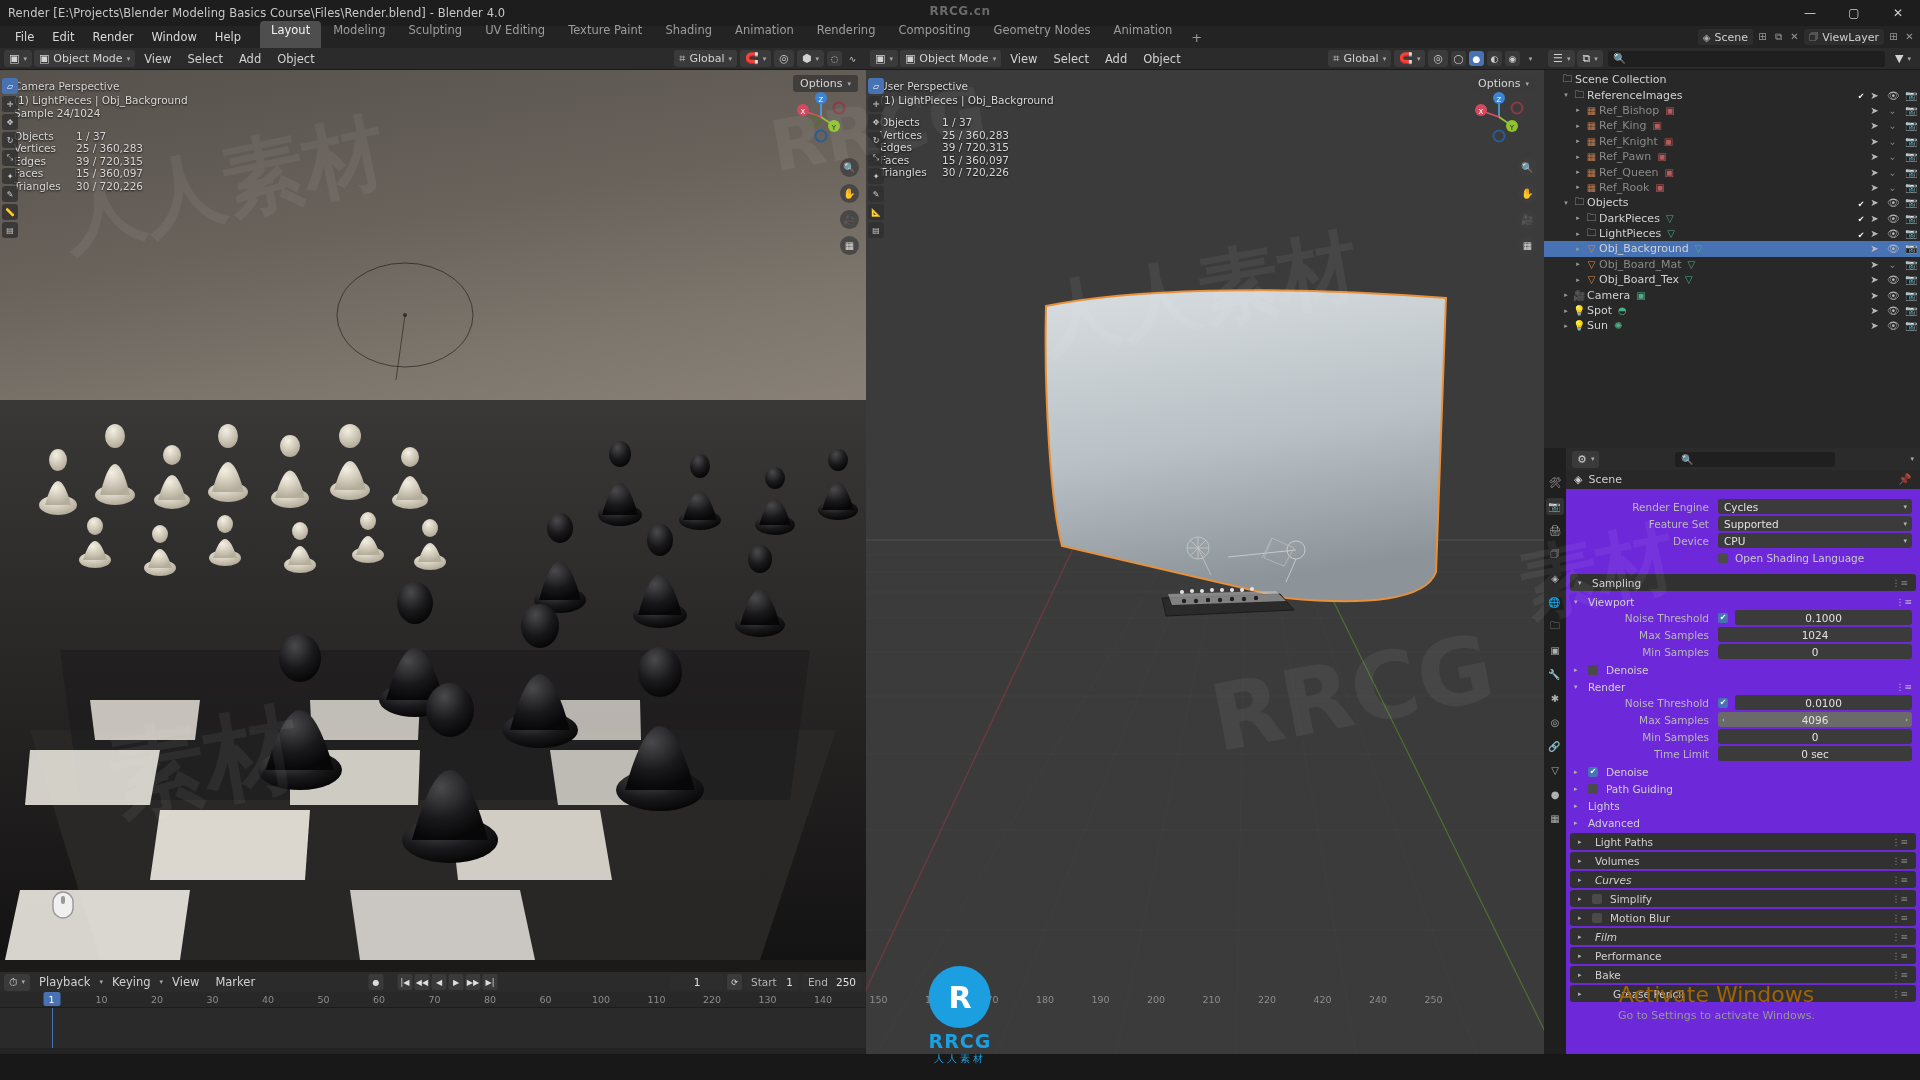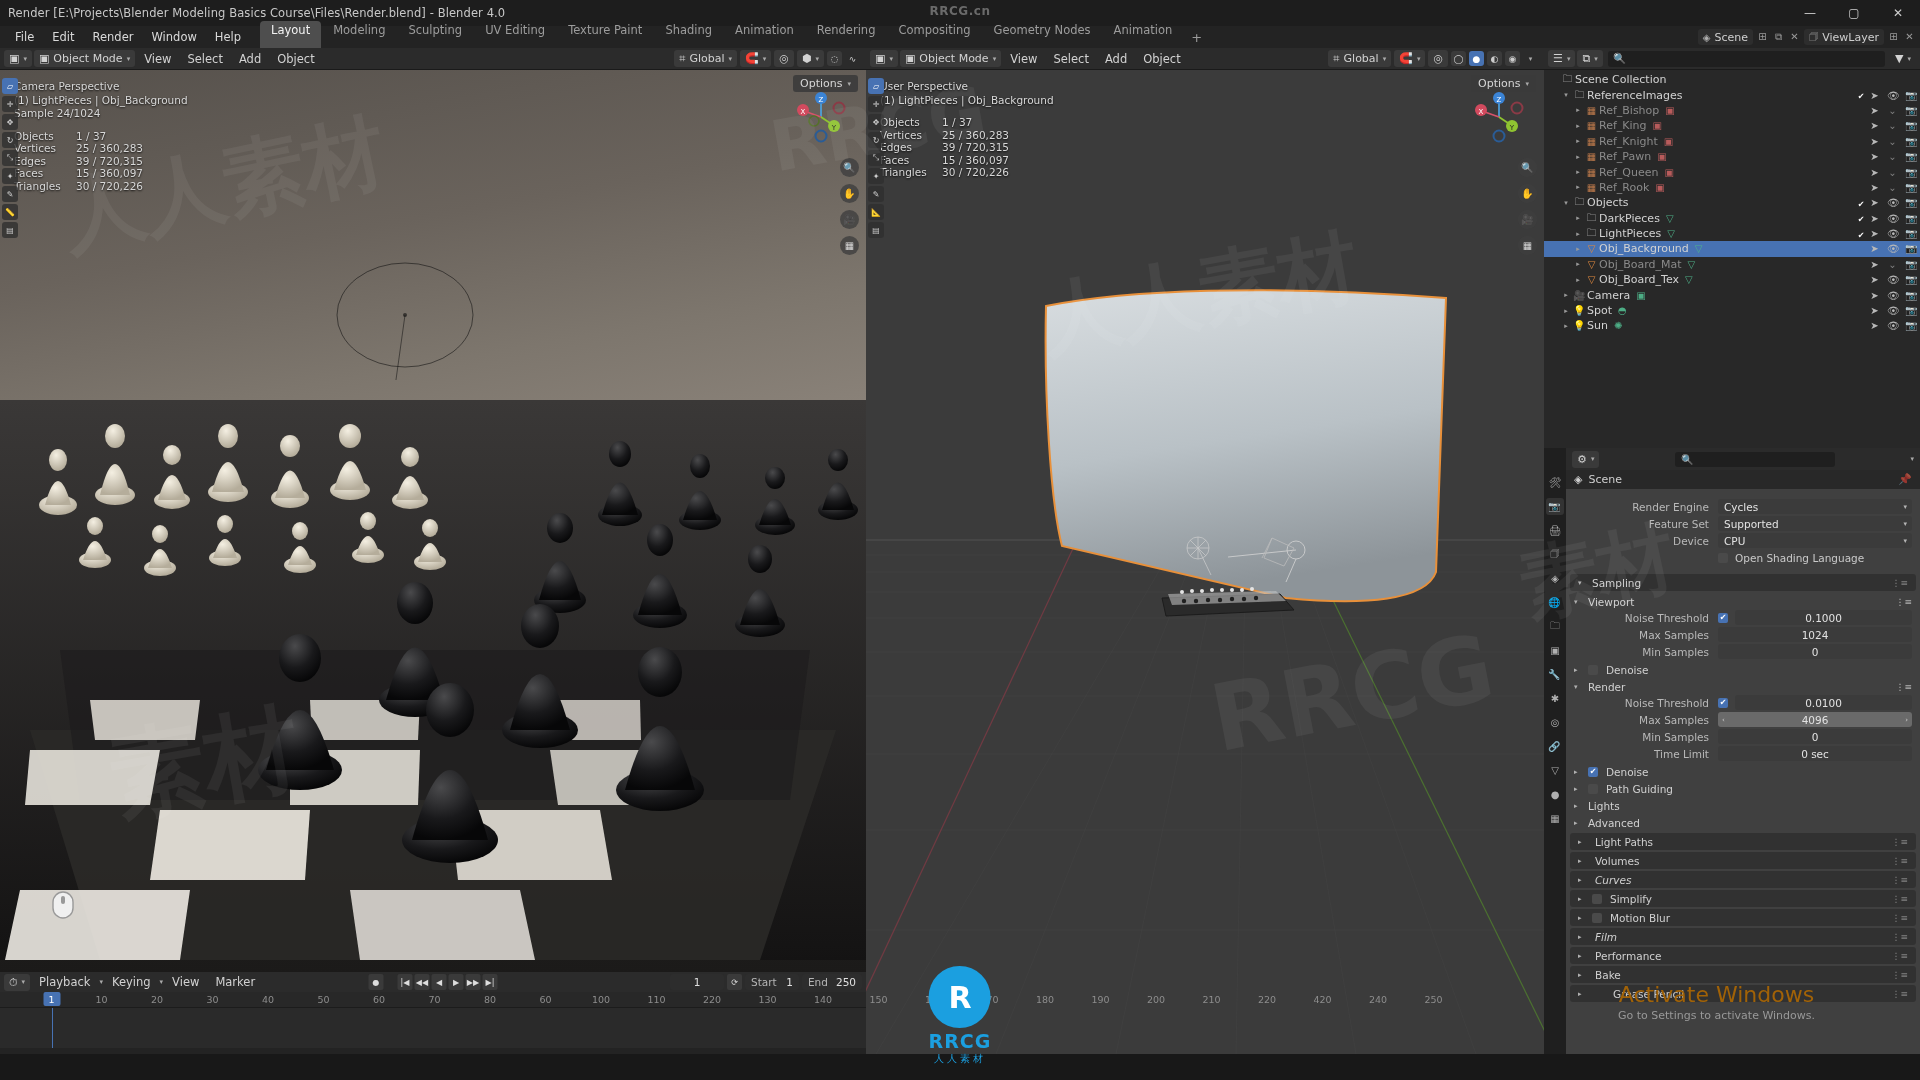--- a/index.html
+++ b/index.html
@@ -123,21 +123,21 @@
     padding-top:26px; display:flex; flex-direction:column; align-items:center; gap:7px; }
   .ptab { width:18px; height:17px; display:flex; align-items:center; justify-content:center;
     font-size:10px; color:#b0b0b0; border-radius:3px; }
   .ptab.act { background:#333; color:#dcdcdc; }
   .pmain { position:absolute; left:22px; right:0; top:0; bottom:0; }
   .psearch { height:22px; display:flex; align-items:center; padding:0 6px; gap:5px; background:#2b2b2b; }
   .psearch .fld { flex:1; max-width:160px; margin:0 auto; background:#1f1f1f; border-radius:3px;
     height:15px; display:flex; align-items:center; padding:0 6px; color:#777; font-size:10px; gap:4px; }
   .bcrumb { height:19px; display:flex; align-items:center; gap:6px; padding:0 8px;
     font-size:11px; color:#cfcfcf; background:#282828; }
-  .pbody { position:absolute; left:0; right:0; top:41px; bottom:0; background:#404040;
+  .pbody { position:absolute; left:0; right:0; top:41px; bottom:0; background:#6d28d9;
     overflow:hidden; padding-top:4px; }
   .prow { display:flex; align-items:center; height:15.5px; margin-bottom:1.5px; padding-right:8px; }
   .plabel { width:152px; text-align:right; padding-right:9px; font-size:10.5px; color:#b9b9b9; flex:none; }
   .pval { flex:1; background:#3b3b3b; border-radius:3px; height:15px; display:flex;
     align-items:center; padding:0 6px; font-size:10.5px; color:#e2e2e2; position:relative; }
   .pval.center { justify-content:center; }
   .pval .cv { position:absolute; right:5px; font-size:7px; color:#b5b5b5; }
   .pval.hl { background:#6a6a6a; }
   .pval .ar { position:absolute; font-size:7px; color:#d0d0d0; }
   .pval .ar.l { left:4px; } .pval .ar.r { right:4px; }

